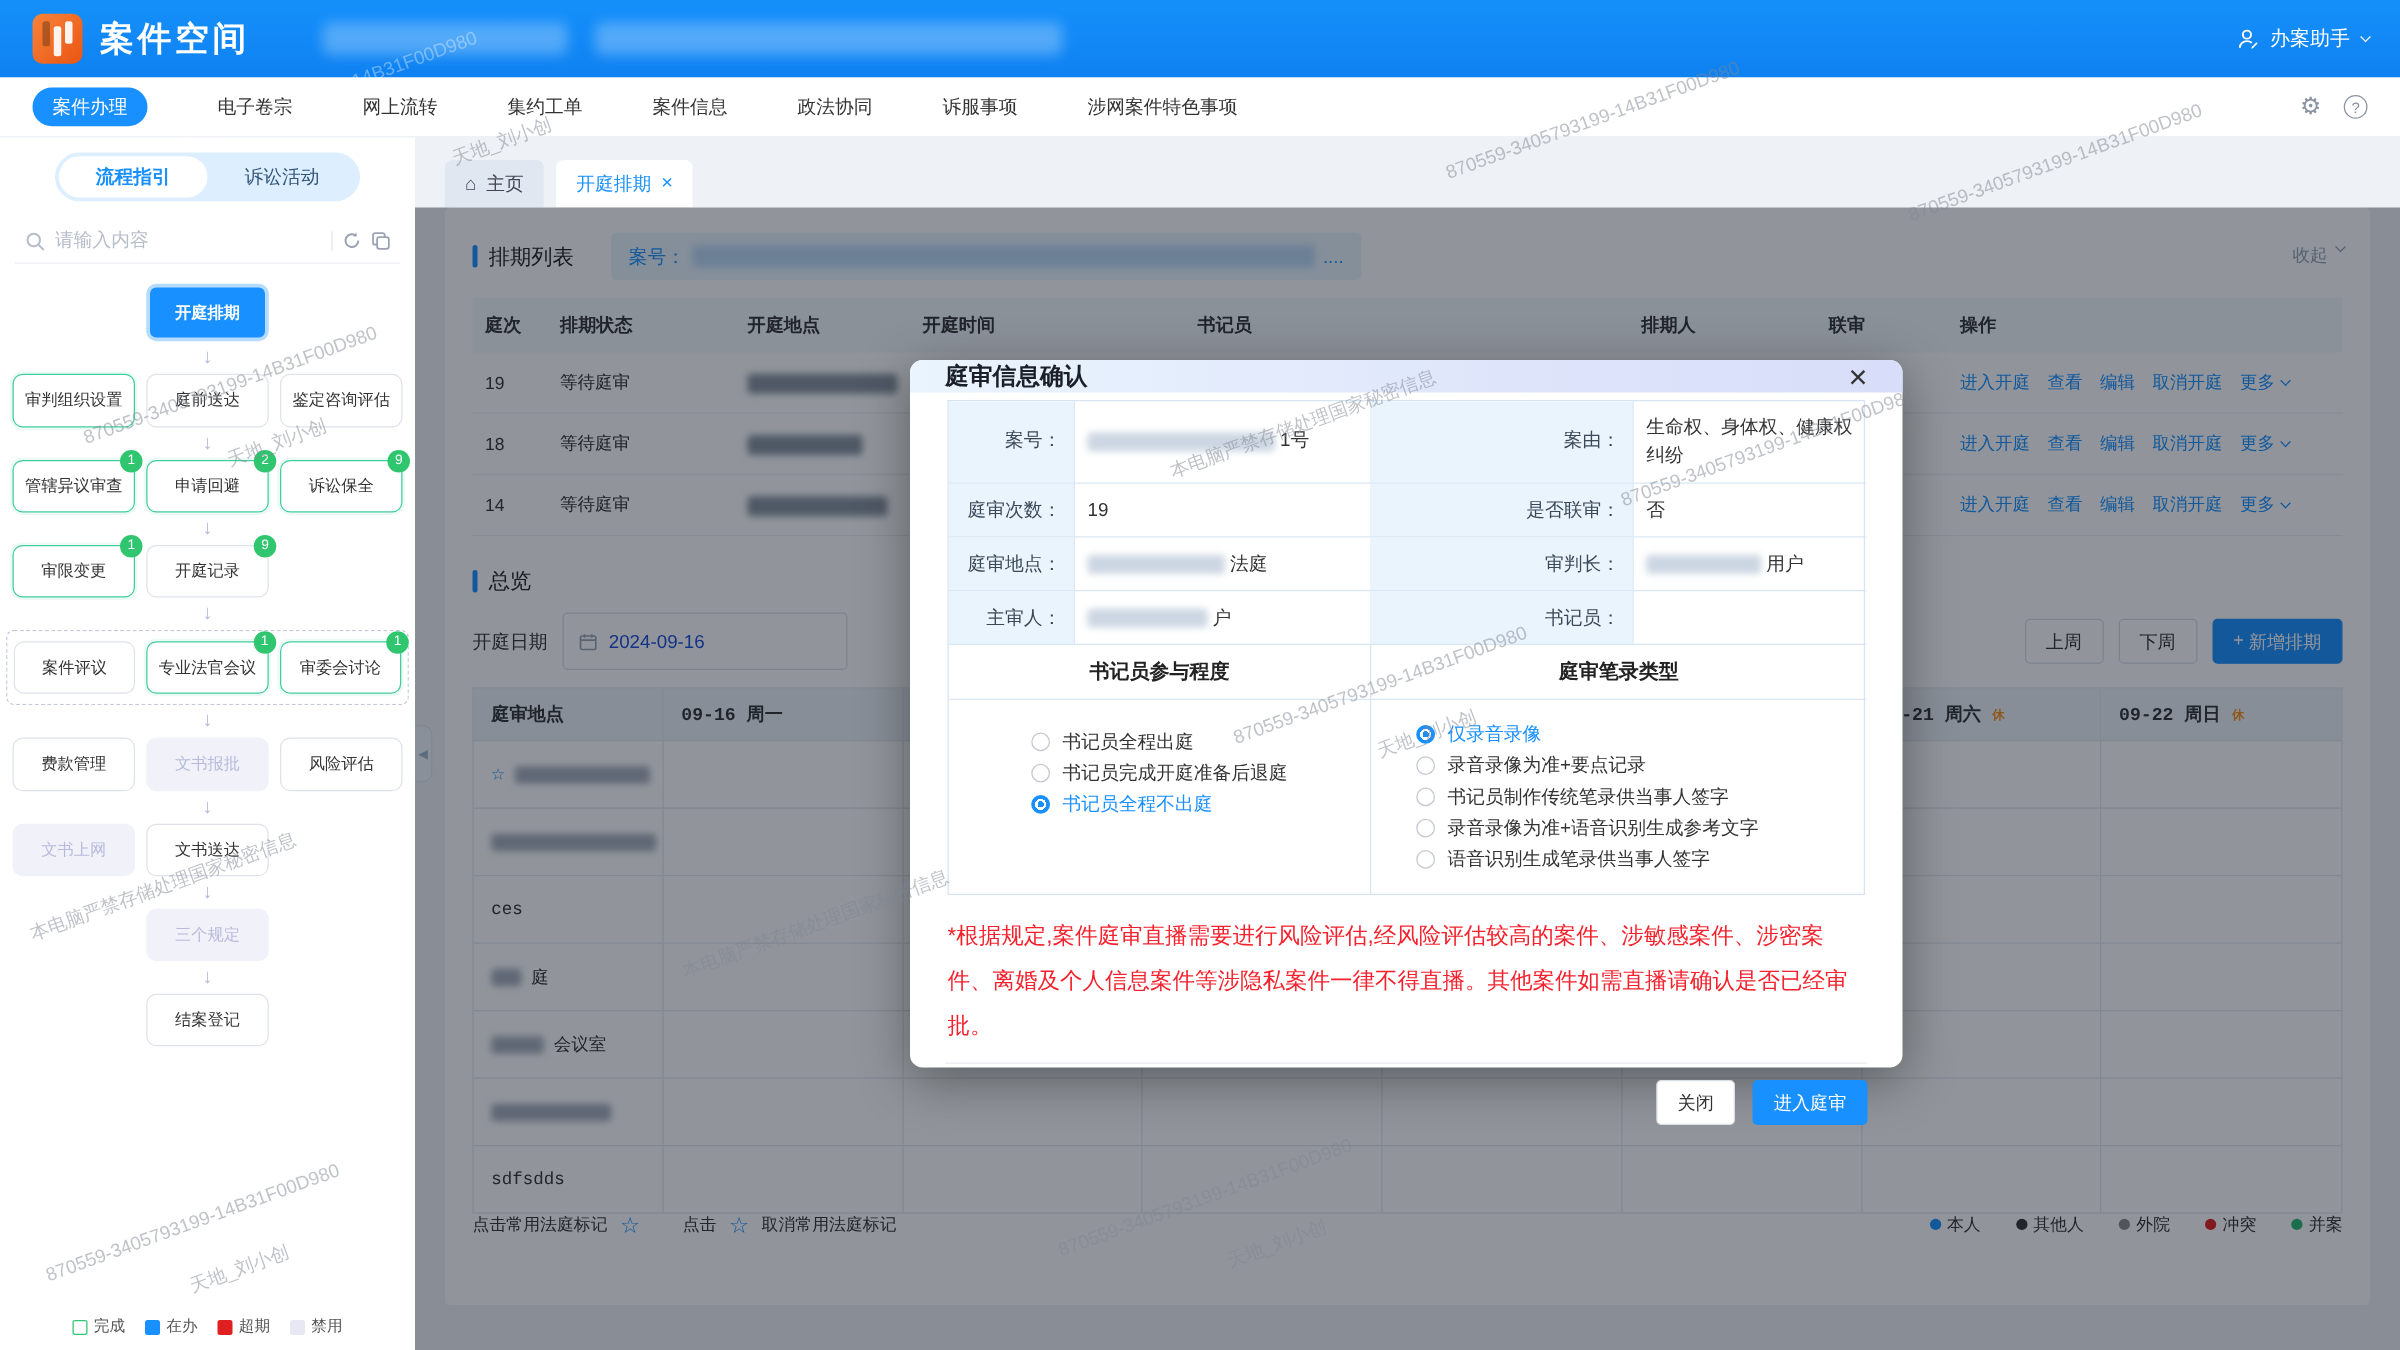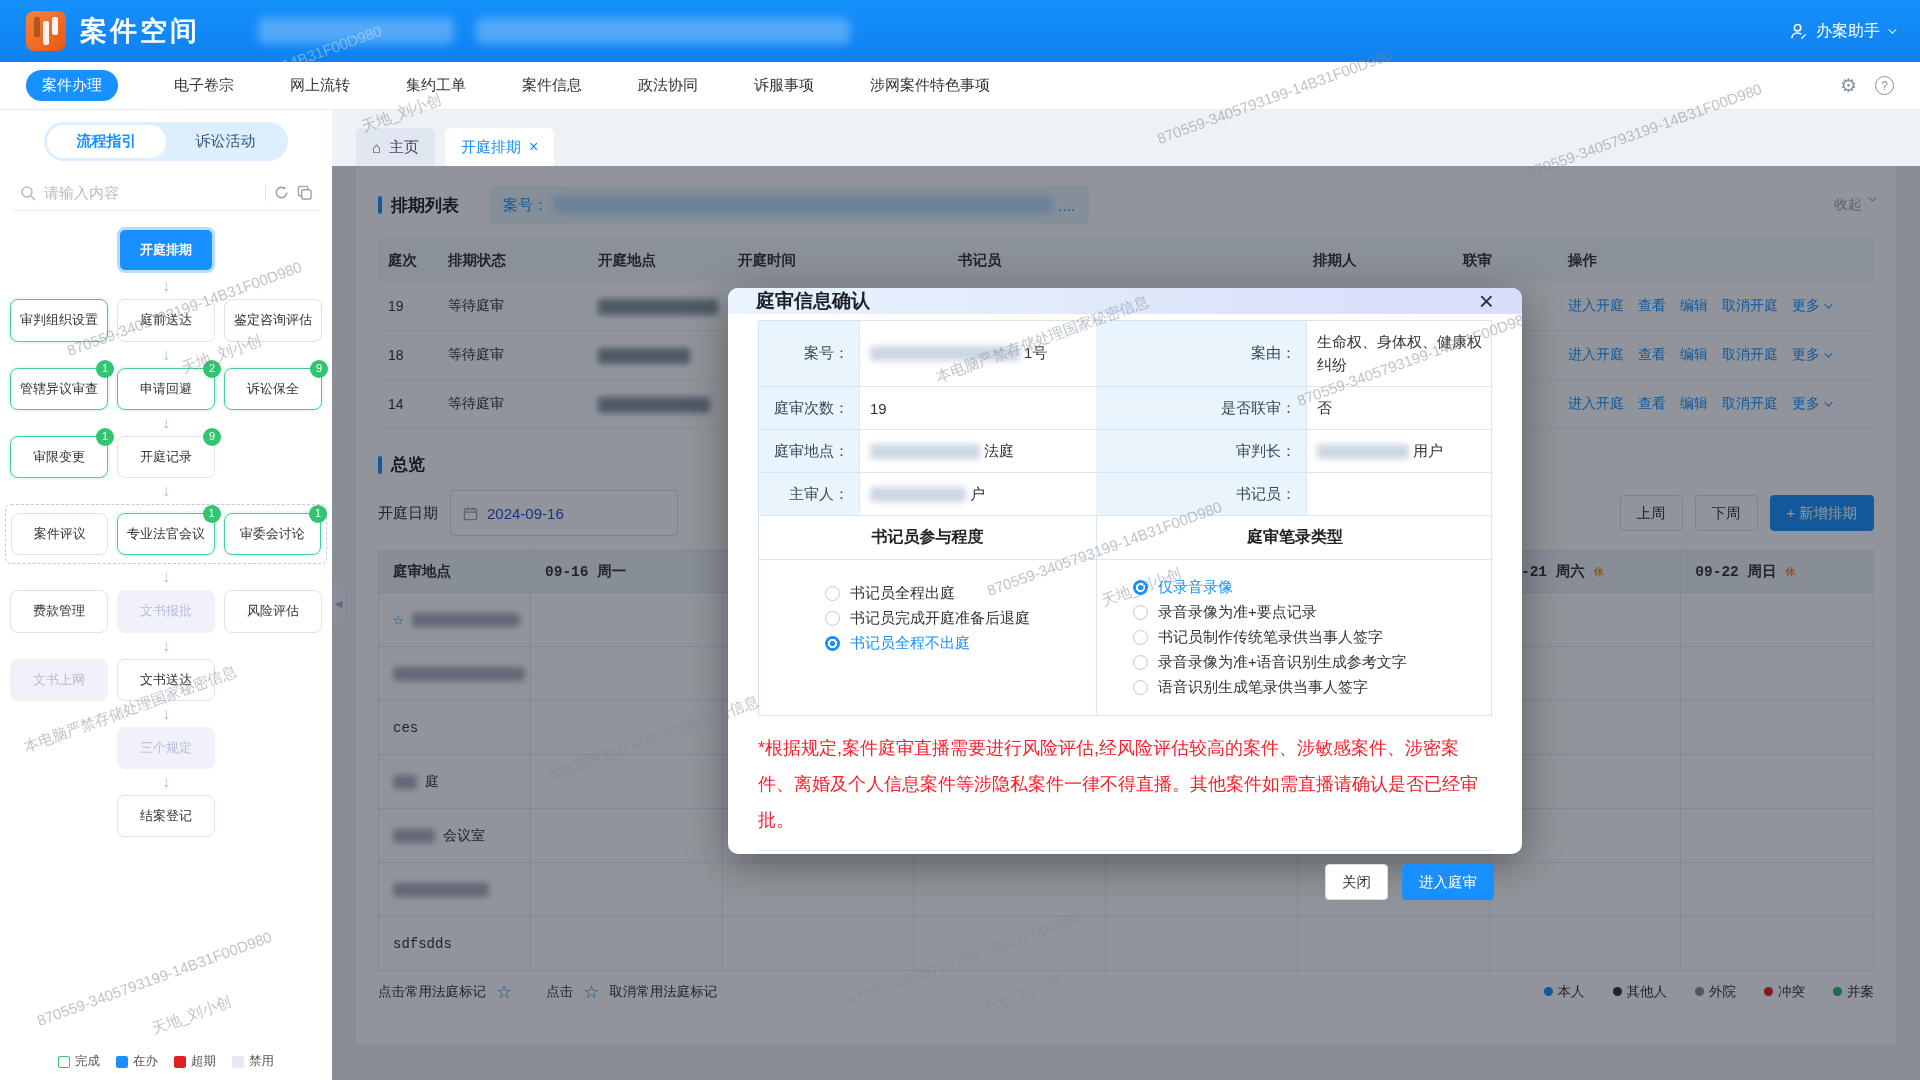--- a/index.html
+++ b/index.html
@@ -62,21 +62,21 @@
   
   .content { flex:1; position:relative; }
   .tabstrip { height:56px; display:flex; align-items:flex-end; padding-left:24px; gap:10px; }
   .tab { height:38px; display:flex; align-items:center; padding:0 16px; border-radius:6px 6px 0 0; font-size:15px; gap:8px; }
   .tab.home { background:#e0e7f1; color:#445; }
   .tab.on { background:#fff; color:#1890ff; }
   .tab .x { font-size:16px; }
   .panel { position:absolute; left:24px; right:24px; top:56px; bottom:36px; background:#fff; border-radius:4px; padding:20px 22px; }
   .sec { display:flex; align-items:center; }
   .bar4 { width:4px; height:18px; border-radius:2px; background:#1890ff; margin-right:9px; }
-  .sec-title { font-size:17px; font-weight:bold; color:#222; }
+  .sec-title { font-size:17px; font-weight:normal; color:#222; }
   .case-pill { margin-left:30px; width:600px; height:38px; background:#e9f4fe; border-radius:4px; display:flex; align-items:center; padding:0 14px; color:#1890ff; font-size:15px; gap:6px; }
   .case-pill .redact { flex:1; height:18px; background:#bcd9f5; }
   .collapse { margin-left:auto; color:#93a0b4; font-size:14px; display:flex; align-items:flex-start; gap:6px; }
 
   .stable { margin-top:14px; font-size:14px; color:#333; }
   .srow { display:grid; grid-template-columns:60px 150px 140px 220px 355px 150px 105px 1fr; align-items:center; }
   .srow.head { background:#f5f7fa; height:44px; font-weight:bold; font-size:14.5px; }
   .srow.body { height:49px; border-bottom:1px solid #edf0f5; }
   .srow > div { padding-left:10px; }
   .acts { display:flex; gap:14px; color:#1890ff; align-items:center; }
@@ -92,21 +92,21 @@
 
   .wgrid { margin-top:14px; border:1px solid #e4e8ee; border-bottom:none; display:grid; grid-template-columns:152px repeat(7,1fr);font-family:Liberation Mono, monospace; }
   .wc { border-right:1px solid #e4e8ee; border-bottom:1px solid #e4e8ee; padding-left:14px; display:flex; align-items:center; gap:8px; }
   .wc:nth-child(8n){ border-right:none; }
   .wc.h { background:#eef2f7; height:42px; font-weight:bold; font-size:14.5px; color:#333; }
   .wc.r { height:54px; font-size:14px; color:#333; }
   .rest { color:#fa8c16; font-size:10px; vertical-align:super; margin-left:1px; }
   .star { color:#1890ff; font-size:18px; line-height:1; }
   .redact.room { background:#a7adbb; height:14px; }
 
-  .ofoot { margin-top:12px; display:flex; align-items:flex-start; font-size:13.5px; color:#333; gap:10px; }
+  .ofoot { margin-top:0; display:flex; align-items:flex-start; font-size:13.5px; color:#333; gap:10px; }
   .ofoot .leg { margin-left:auto; display:flex; gap:28px; align-items:center; }
   .dot { display:inline-block; width:9px; height:9px; border-radius:50%; margin-right:5px; }
 
   .collapse-handle { position:absolute; left:0; top:470px; width:14px; height:46px; background:#f2f6fb; border:1px solid #dfe5ee; border-left:none; border-radius:0 8px 8px 0; display:flex; align-items:center; justify-content:center; color:#9fb4cc; font-size:10px; }
 
   
   .dim { position:absolute; left:0; right:0; top:56px; bottom:0; background:rgba(12,20,33,.45); z-index:5; }
 
   
   .modal { position:absolute; left:728px; top:288px; width:794px; height:566px; background:#fff; border-radius:10px; box-shadow:0 10px 42px rgba(0,0,0,.38); z-index:10; display:flex; flex-direction:column; }

